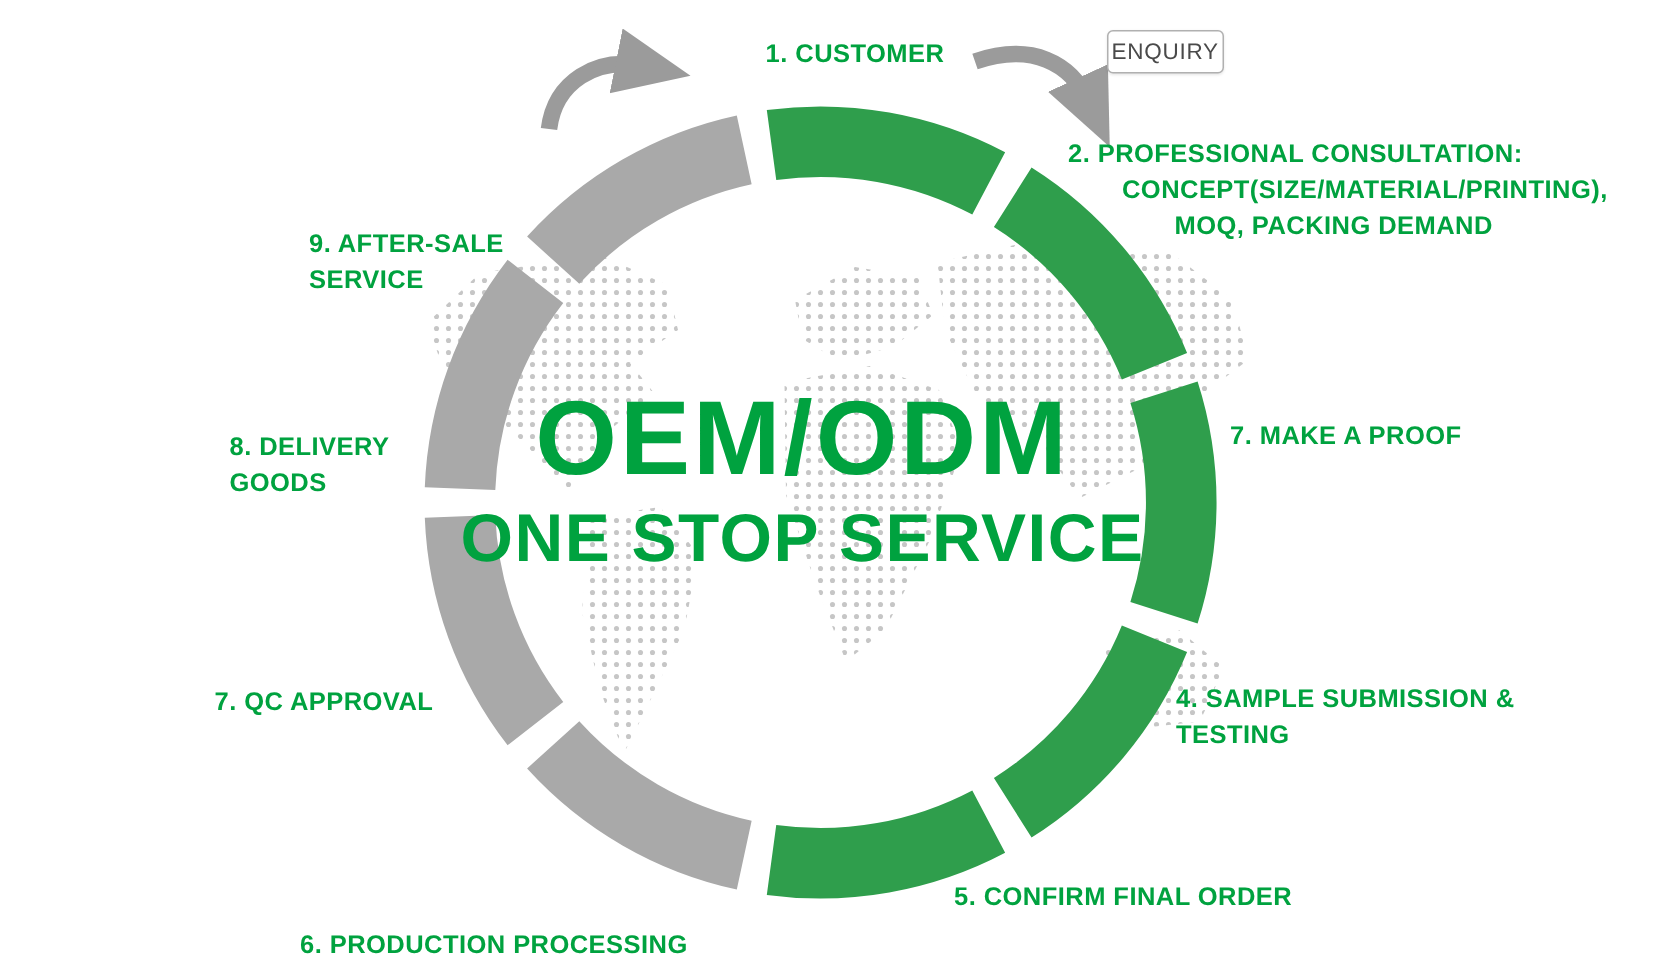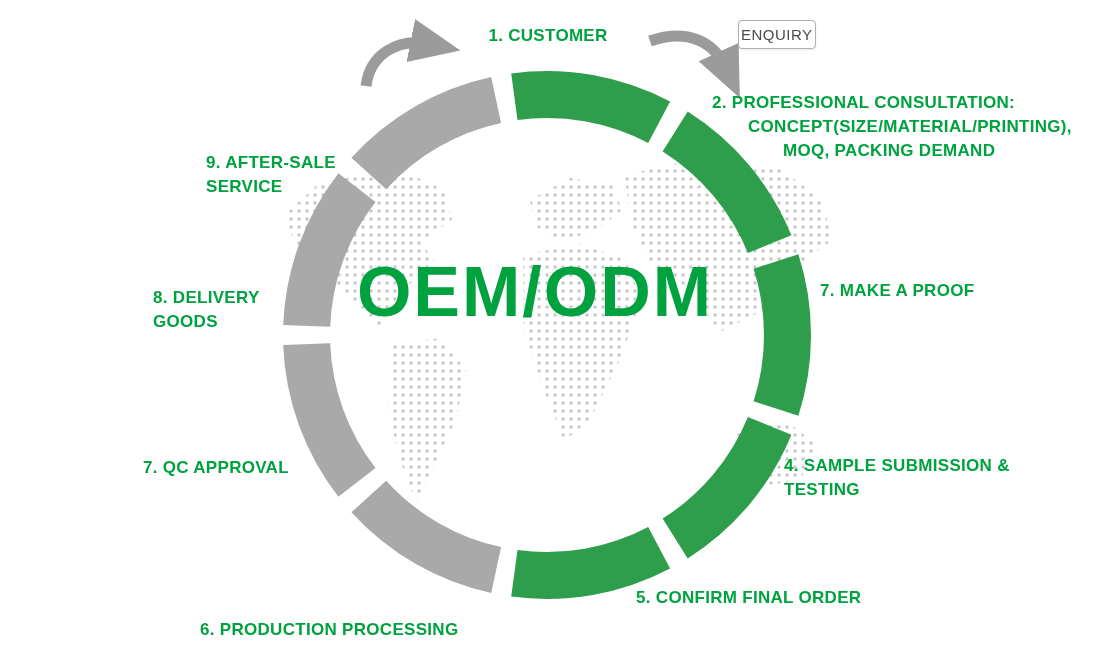--- a/index.html
+++ b/index.html
@@ -11,21 +11,21 @@
     position:absolute;
     color:var(--text-green,#00a23f);
     font-weight:700;
     font-size:17px;
     line-height:24px;
     letter-spacing:.3px;
     white-space:nowrap;
   }
   .step span{display:block;}
 
-  .s1{left:448px;top:24px;width:200px;text-align:center;}
+  .s1{left:470px;top:24px;width:200px;text-align:center;}
   .s2{left:712px;top:91px;}
   .s2 .l1{margin-left:36px;}
   .s2 .l2{margin-left:71px;}
   .s3{left:820px;top:279px;}
   .s4{left:784px;top:454px;}
   .s5{left:636px;top:586px;}
   .s6{left:200px;top:618px;}
   .s7{left:143px;top:456px;}
   .s8{left:153px;top:274px;margin-top:12px;}
   .s9{left:206px;top:127px;margin-top:24px;}
@@ -85,20 +85,21 @@
         <path d="M 283.2 324.9 A 264 264 0 0 1 338.4 173.2 L 375.5 202.0 A 217 217 0 0 0 330.2 326.7 Z" fill="#a9a9a9"></path>
         <path d="M 351.4 157.7 A 264 264 0 0 1 491.2 77.0 L 501.1 122.9 A 217 217 0 0 0 386.2 189.2 Z" fill="#a9a9a9"></path>
       </g>
 
     <path class="cycle-arrow" d="M 366,86 C 370,54 398,38 428,44" fill="none" stroke="#9b9b9b" stroke-width="11" marker-end="url(#arrowhead)"></path>
     <path class="cycle-arrow" d="M 650,41 C 688,28 714,42 726,68" fill="none" stroke="#9b9b9b" stroke-width="11" marker-end="url(#arrowhead)"></path>
   </svg>
 
   <div class="center-title">
     <div class="t1">OEM/ODM</div>
+    <div class="t2">ONE STOP SERVICE</div>
   </div>
 
   <button class="enquiry">ENQUIRY</button>
 
   <div class="step s1">
     <span>1. CUSTOMER</span>
   </div>
 
   <div class="step s2">
     <span class="l0">2. PROFESSIONAL CONSULTATION:</span>

